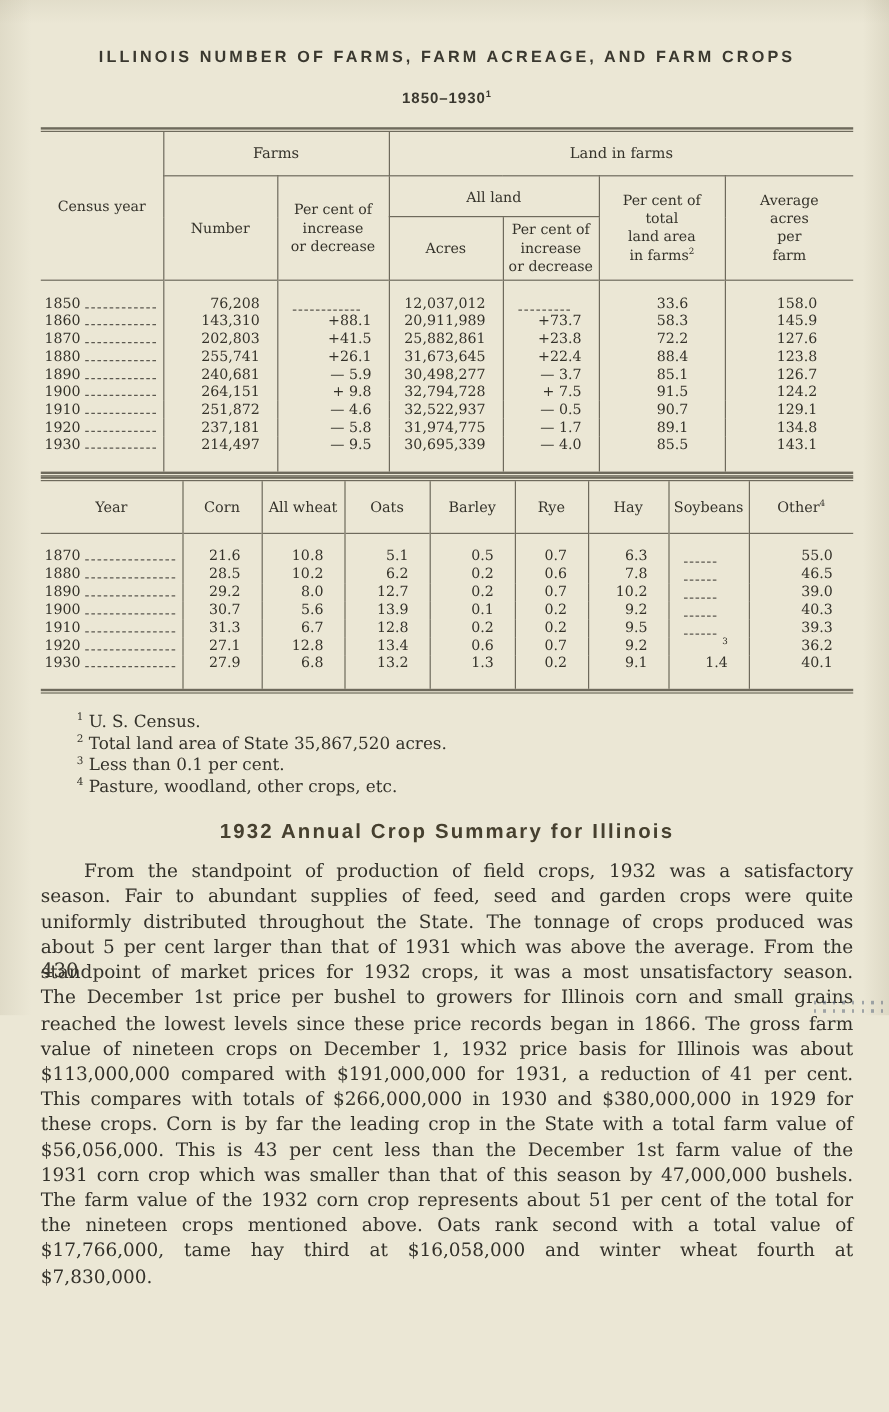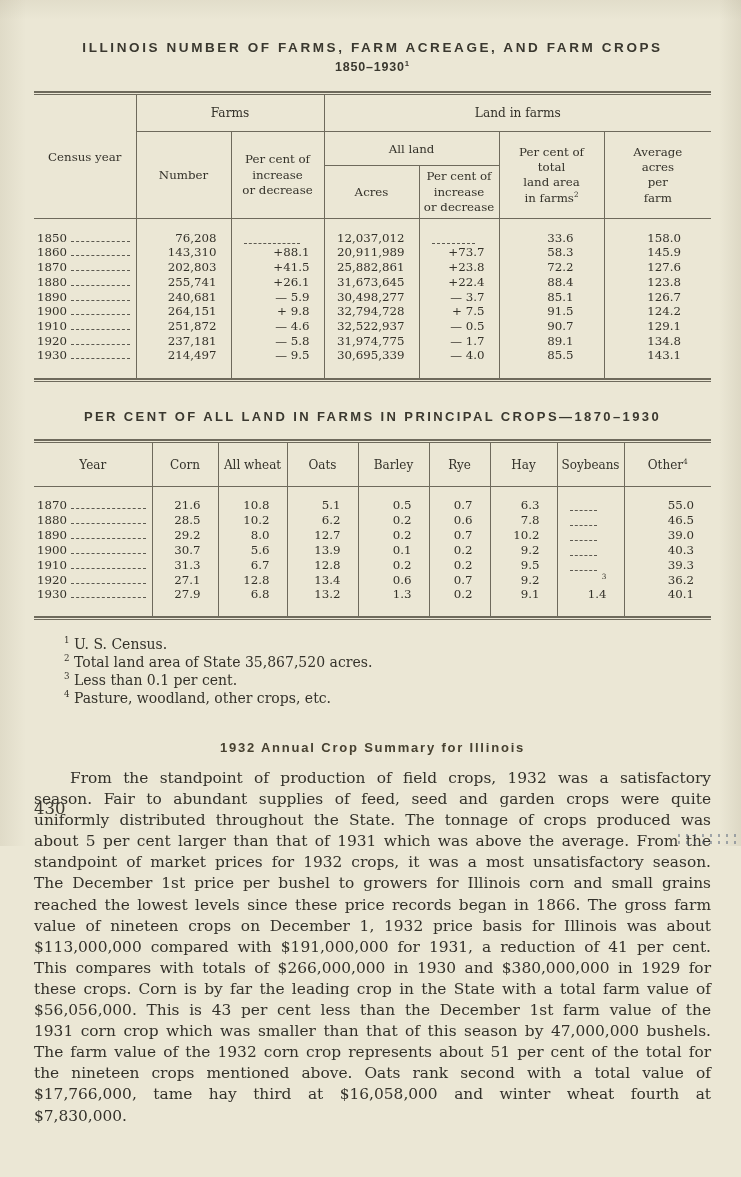--- a/index.html
+++ b/index.html
@@ -36,21 +36,21 @@
     letter-spacing:2.6px;
     line-height:1.25;
   }
   .doc-subtitle{
     text-align:center;
     font-family:"Liberation Sans", sans-serif;
     font-weight:bold;
     color:var(--title-ink);
     font-size:12.5px;
     letter-spacing:.8px;
-    margin-top:3px;
+    margin-top:18px;
   }
   sup{font-size:.62em;vertical-align:super;line-height:0;}
   
   .rule2{
     height:4px;
     border-top:2px solid var(--rule);
     border-bottom:1px solid var(--rule);
   }
   .r-top1{margin-top:17px;}
   .r-bot1{margin-top:0px;}
@@ -98,23 +98,23 @@
   }
   
   .footnotes{margin:16px 0 0 30px;font-size:14px;line-height:1.28;}
   .footnotes li{list-style:none;}
   
   .summary-heading{
     text-align:center;
     font-family:"Liberation Sans", sans-serif;
     font-weight:bold;
     color:#46402f;
-    font-size:13px;
+    font-size:17px;
     letter-spacing:1.8px;
-    margin-top:32px;
+    margin-top:17px;
   }
   .summary-text{
     margin-top:13px;
     font-size:15.4px;
     line-height:1.37;
     text-align:justify;
     text-indent:36px;
     word-spacing:2px;
     color:#33312a;
   }
@@ -304,21 +304,20 @@
           <td class="c-num br">— 9.5</td>
           <td class="c-num br">30,695,339</td>
           <td class="c-num br">— 4.0</td>
           <td class="c-num br pad-lg">85.5</td>
           <td class="c-num pad-lg">143.1</td>
         </tr>
       </tbody>
   </table>
   <div class="rule2 r-bot1"></div>
 
-  <div class="table2-title">PER CENT OF ALL LAND IN FARMS IN PRINCIPAL CROPS—1870–1930</div>
 
   <div class="rule2"></div>
   <table class="crops">
     <colgroup>
       <col style="width:118px">
         <col style="width:66px">
         <col style="width:69px">
         <col style="width:71px">
       <col style="width:71px">
         <col style="width:61px">

